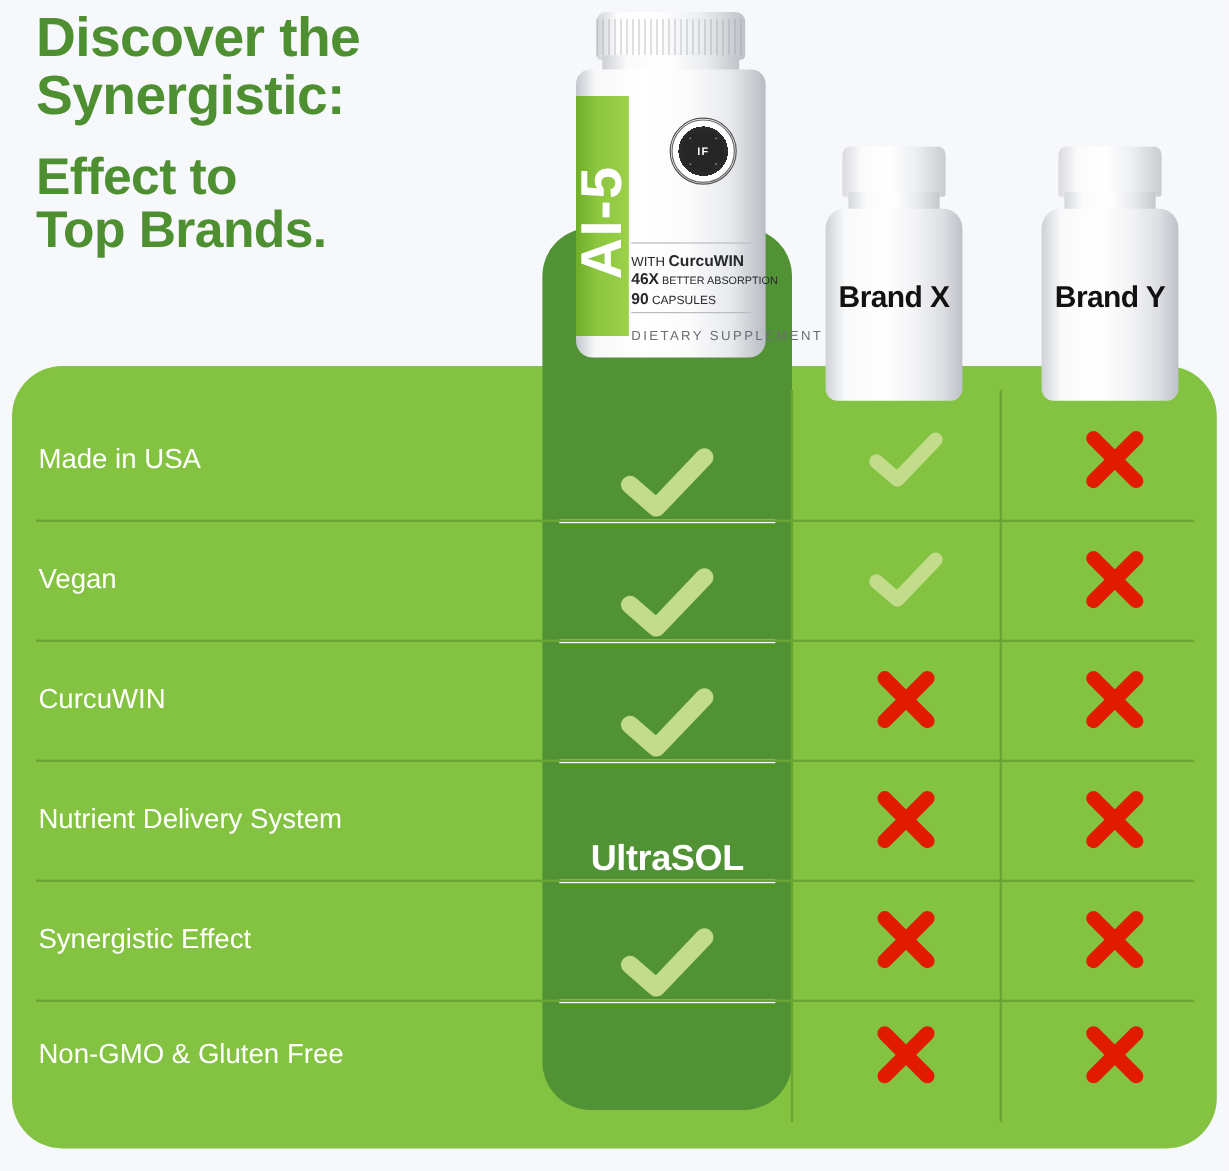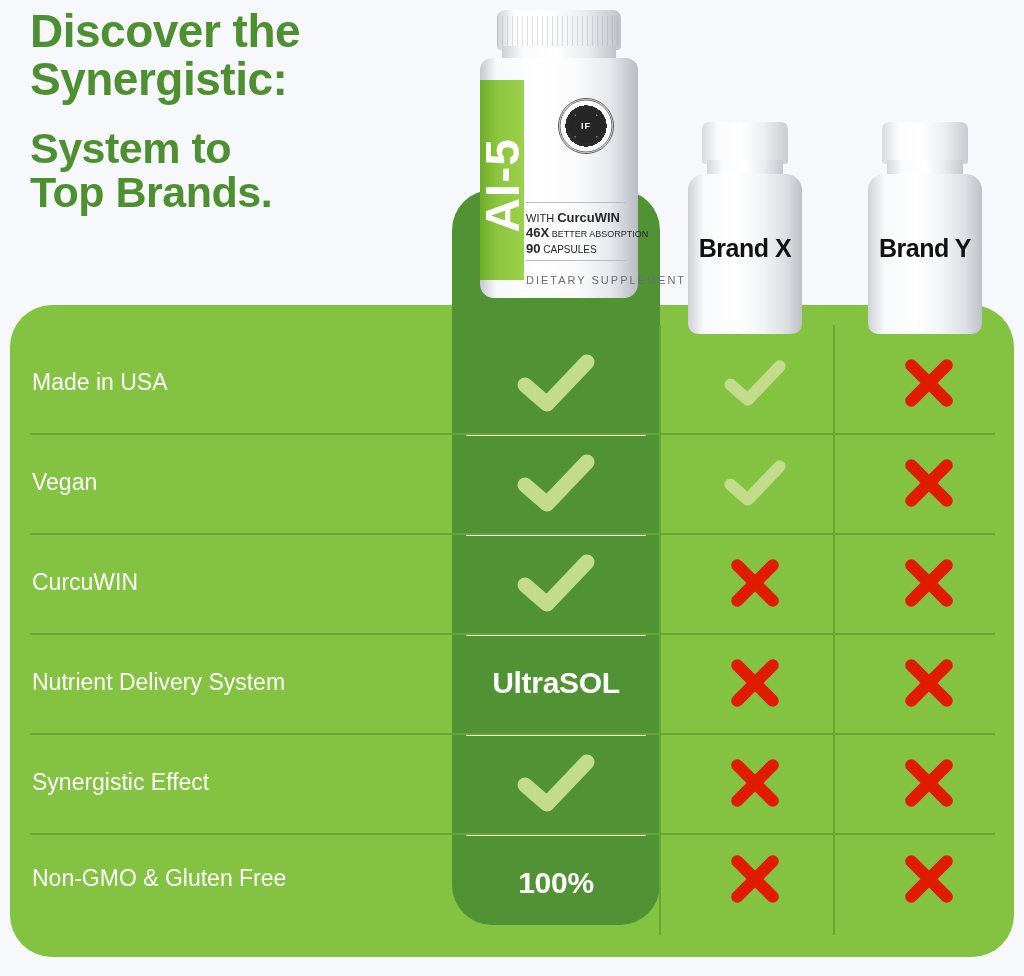--- a/index.html
+++ b/index.html
@@ -98,21 +98,21 @@
     height: 735px;
     background: #519334;
     border-radius: 40px;
   }
   .fc-cell {
     position: absolute;
     left: 0;
     width: 208px;
     height: 100px;
     display: flex;
-    align-items: center;
+    align-items: flex-end;
     justify-content: center;
   }
   .fc-divider {
     position: absolute;
     left: 14px;
     width: 180px;
     height: 3px;
     background: #ffffff;
   }
   .fc-text {
@@ -297,21 +297,21 @@
   }
 </style>
 </head>
 <body>
 
 <div id="stage">
 
   <div class="headline">
     <div class="headline-line hl-1">Discover the</div>
     <div class="headline-line hl-2">Synergistic:</div>
-    <div class="headline-line hl-3">System to</div>
+    <div class="headline-line hl-3">Effect to</div>
     <div class="headline-line hl-4">Top Brands.</div>
   </div>
 
   <div class="panel"></div>
 
   <div class="brand-bottle" style="left:688px; top:122px;">
     <div class="bb-cap"></div>
     <div class="bb-neck"></div>
     <div class="bb-body"></div>
     <div class="bb-label">Brand X</div>
@@ -347,23 +347,20 @@
         <path d="M8 33 L30 52 L70 10" fill="none" stroke="#c3dc8c" stroke-width="15" stroke-linecap="round" stroke-linejoin="round"></path>
       </svg>
     </div>
     <div class="fc-cell" style="top:443px;">
       <span class="fc-text">UltraSOL</span>
     </div>
     <div class="fc-cell" style="top:543px;">
       <svg width="78" height="62" viewBox="0 0 78 62">
         <path d="M8 33 L30 52 L70 10" fill="none" stroke="#c3dc8c" stroke-width="15" stroke-linecap="round" stroke-linejoin="round"></path>
       </svg>
-    </div>
-    <div class="fc-cell" style="top:643px;">
-      <span class="fc-text">100%</span>
     </div>
   </div>
 
   <div class="table">
 
     <div class="col-divider" style="left:823px; top:20px; height:610px;"></div>
 
     <div class="col-divider" style="left:649px; top:20px; height:610px;"></div>
 
     <div class="row" style="top:28px;">

